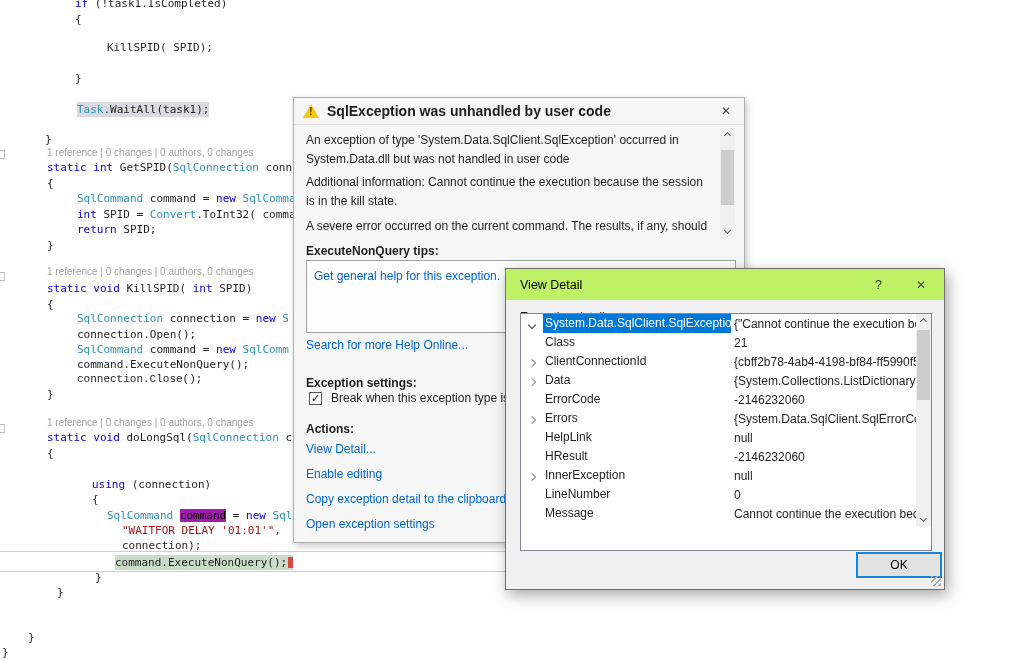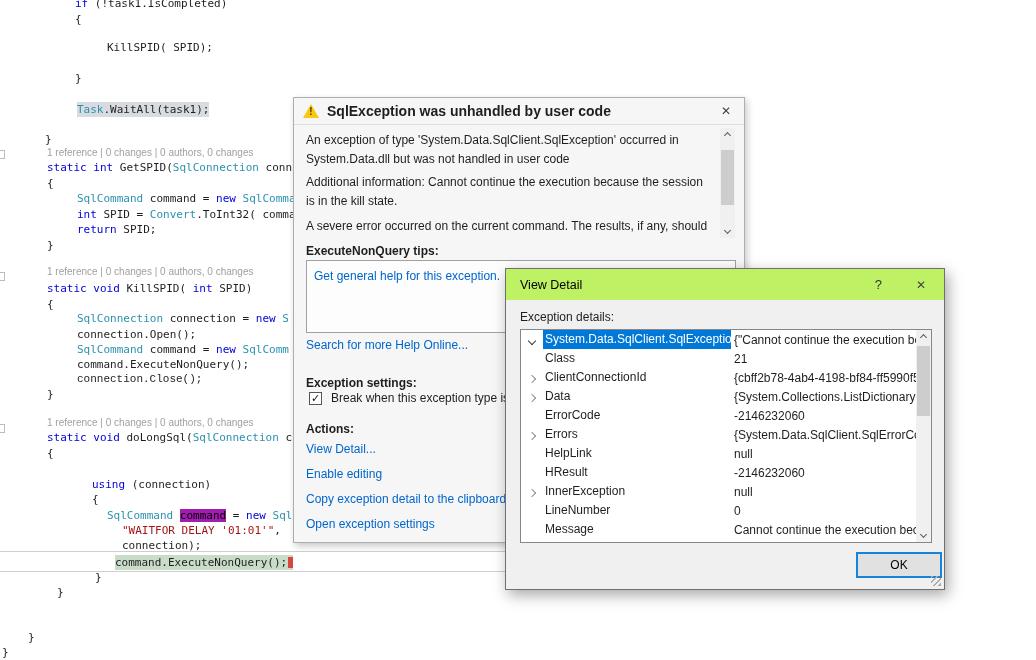--- a/index.html
+++ b/index.html
@@ -68,21 +68,21 @@
 
   
   #vdDlg { position:absolute; left:505px; top:268px; width:440px; height:322px;
            background:#f0f0f0; border:1px solid #6f6f6f; z-index:20;
            box-shadow:3px 5px 14px rgba(0,0,0,.35); }
   #vdTitle { height:31px; background:#bef264; display:flex; align-items:center;
              padding:0 14px; font-size:12.5px; color:#000; }
   #vdTitle .btns { margin-left:auto; display:flex; gap:30px; align-items:center; }
   .help-q { font-size:13px; color:#333; cursor:pointer; }
   #vdLabel { position:absolute; left:14px; top:41px; font-size:12px; color:#1e1e1e; }
-  #vdGrid { position:absolute; left:14px; top:60px; width:412px; height:214px;
+  #vdGrid { position:absolute; left:14px; top:44px; width:412px; height:238px;
             background:#fff; border:1px solid #828790; overflow:hidden;padding-left:24px; }
   #vdRows { position:absolute; left:0; top:0; right:15px; }
   .trow { display:flex; align-items:center; height:19px; font-size:12px; color:#1e1e1e; }
   .texp { width:22px; flex:none; text-align:center; }
   .tname { width:188px; flex:none; padding-left:2px; height:19px; line-height:19px;
            white-space:nowrap; overflow:hidden; }
   .tval { flex:1; padding-left:3px; white-space:nowrap; overflow:hidden; }
   .trow.sel .tname { background:#0078d7; color:#fff; }
   #okBtn { position:absolute; left:350px; top:283px; width:86px; height:26px;
            background:#e1e1e1; border:2px solid #1883d7; font-size:12px; color:#000;

